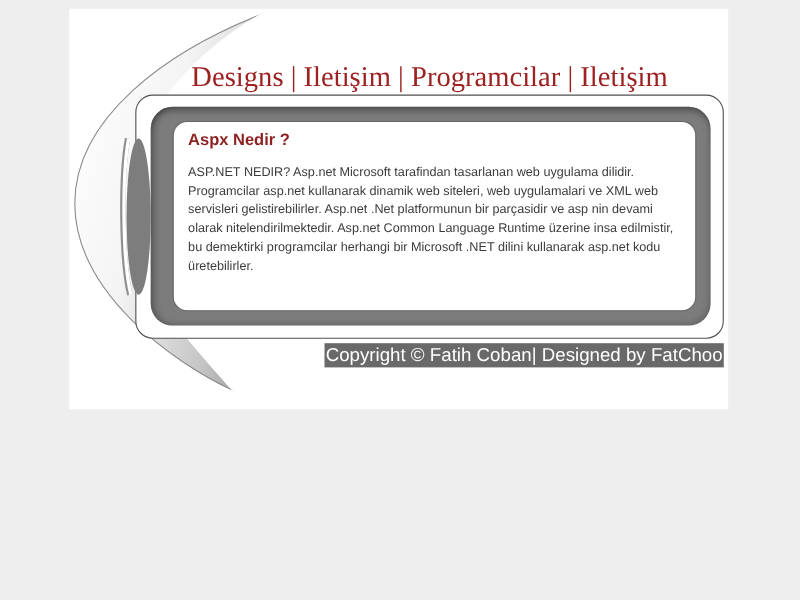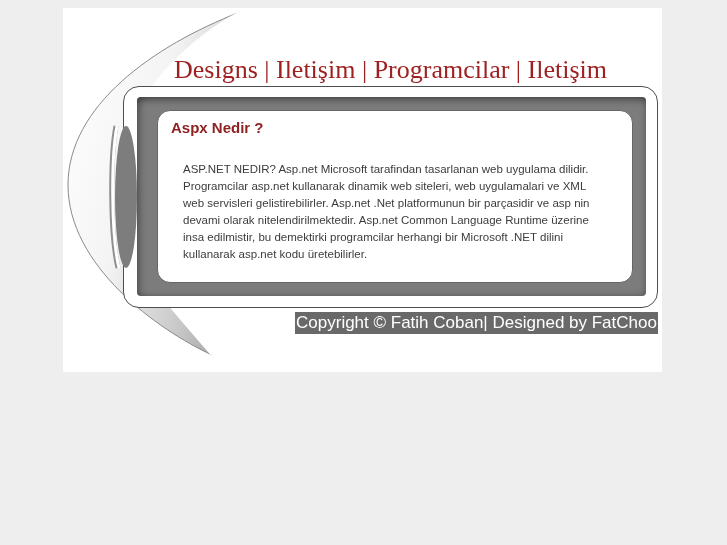--- a/index.html
+++ b/index.html
@@ -13,27 +13,27 @@
 
   .nav{position:absolute;left:123px;top:54px;width:535px;height:32px;z-index:4;
        text-align:center;font-family:"Liberation Serif",serif;font-size:26px;line-height:32px;
        color:#9e2121;white-space:nowrap;}
   .nav .nav-link{cursor:pointer;text-decoration:none;color:#9e2121;}
   .nav .nav-sep{color:#9e2121;}
 
   .outer-box{position:absolute;left:123px;top:86px;width:533px;height:220px;background:#ffffff;
              border:1px solid #4f4f4f;border-radius:16px;z-index:2;}
   .gray-frame{position:absolute;left:13px;top:10px;right:11px;bottom:11px;background:#7c7c7c;
-              border-radius:4px;
+              border-radius:20px;
               box-shadow:inset 0 7px 7px -4px rgba(0,0,0,.40), inset 7px 0 7px -4px rgba(0,0,0,.30),
                          inset -4px -4px 6px -3px rgba(0,0,0,.18);}
   .white-panel{position:absolute;left:20px;top:13px;right:13px;bottom:13px;background:#ffffff;
                border:1px solid #656565;border-radius:13px;overflow:hidden;}
   .panel-heading{margin:0;padding:8px 14px 0 13px;font-size:15px;font-weight:bold;color:#8e2222;}
-  .panel-body{margin:12px;padding:13px 16px 0 13px;font-size:11.5px;line-height:17px;color:#3c3c3c;}
+  .panel-body{margin:0;padding:13px 16px 0 13px;font-size:11.5px;line-height:17px;color:#3c3c3c;}
 
   .footer-bar{position:absolute;left:295px;top:312px;width:363px;height:22px;background:#696969;
               z-index:2;text-align:center;color:#ffffff;font-size:17px;line-height:22px;}
 </style>
 </head>
 <body>
 
 <div id="viewport">
 
   <div class="page-surface"></div>

